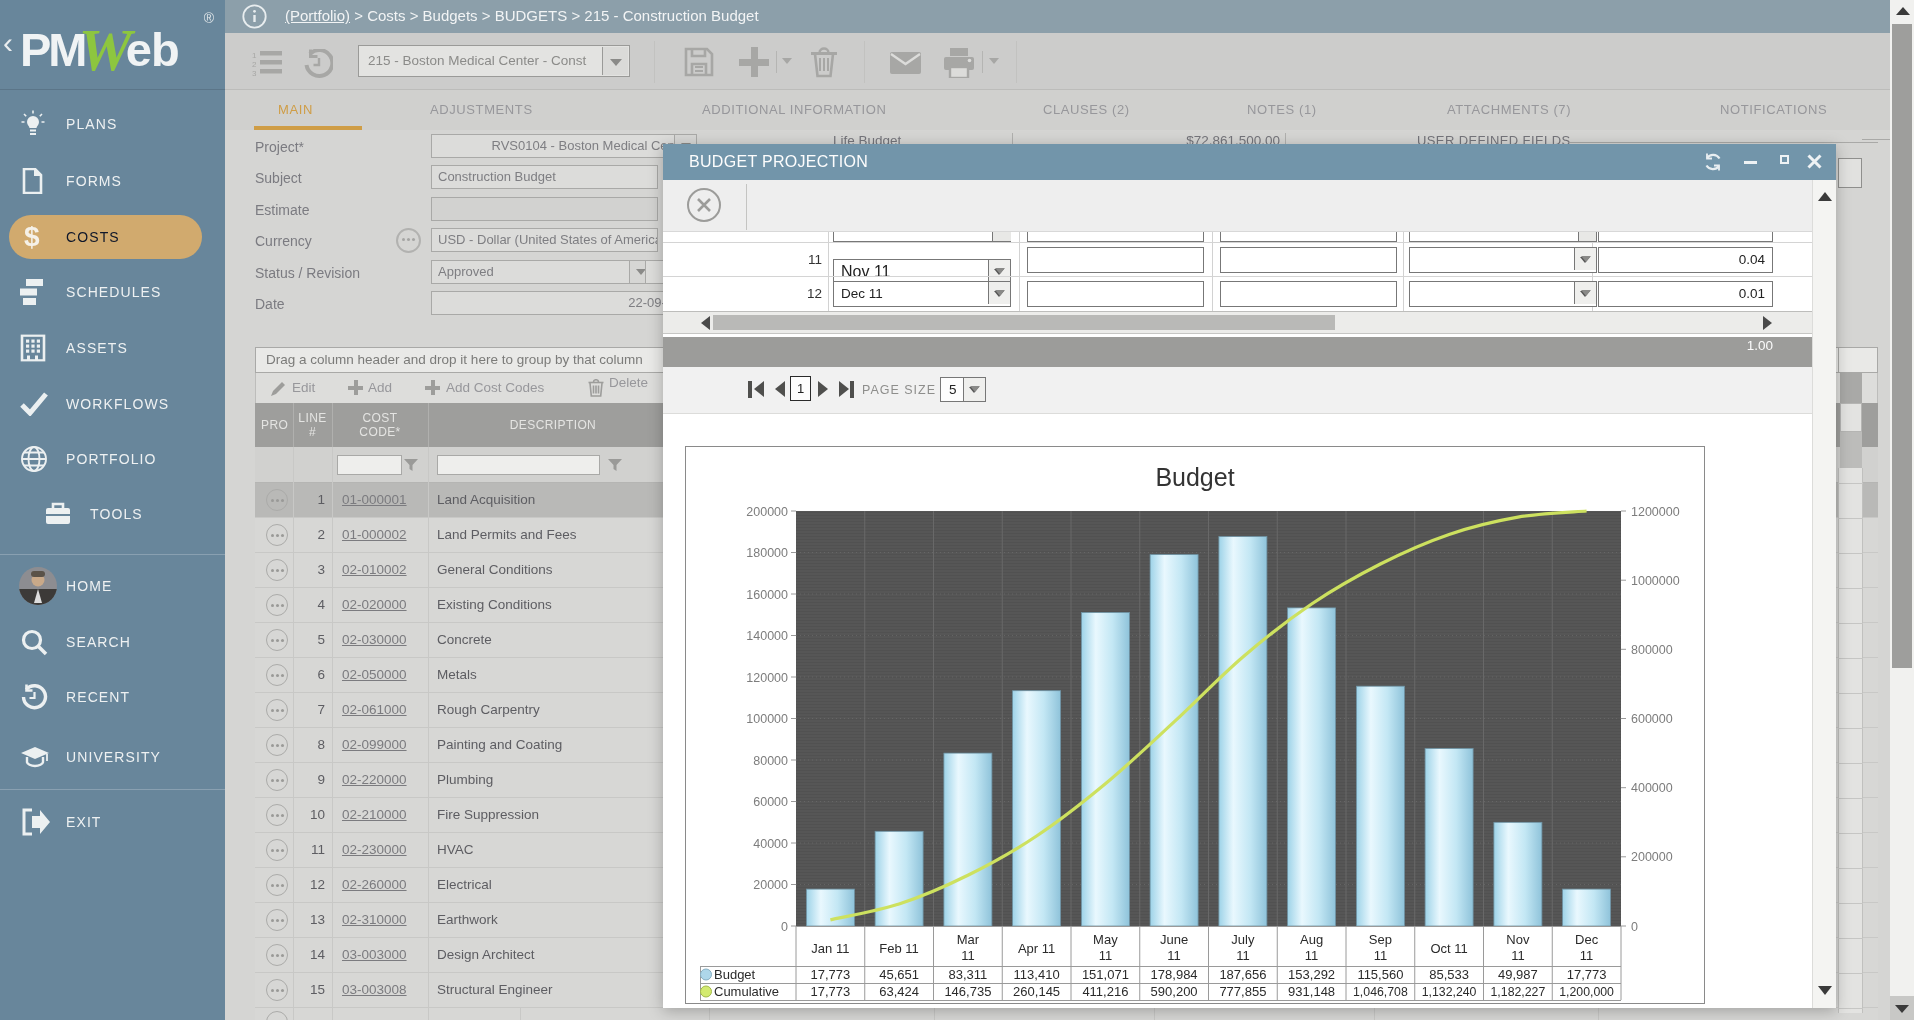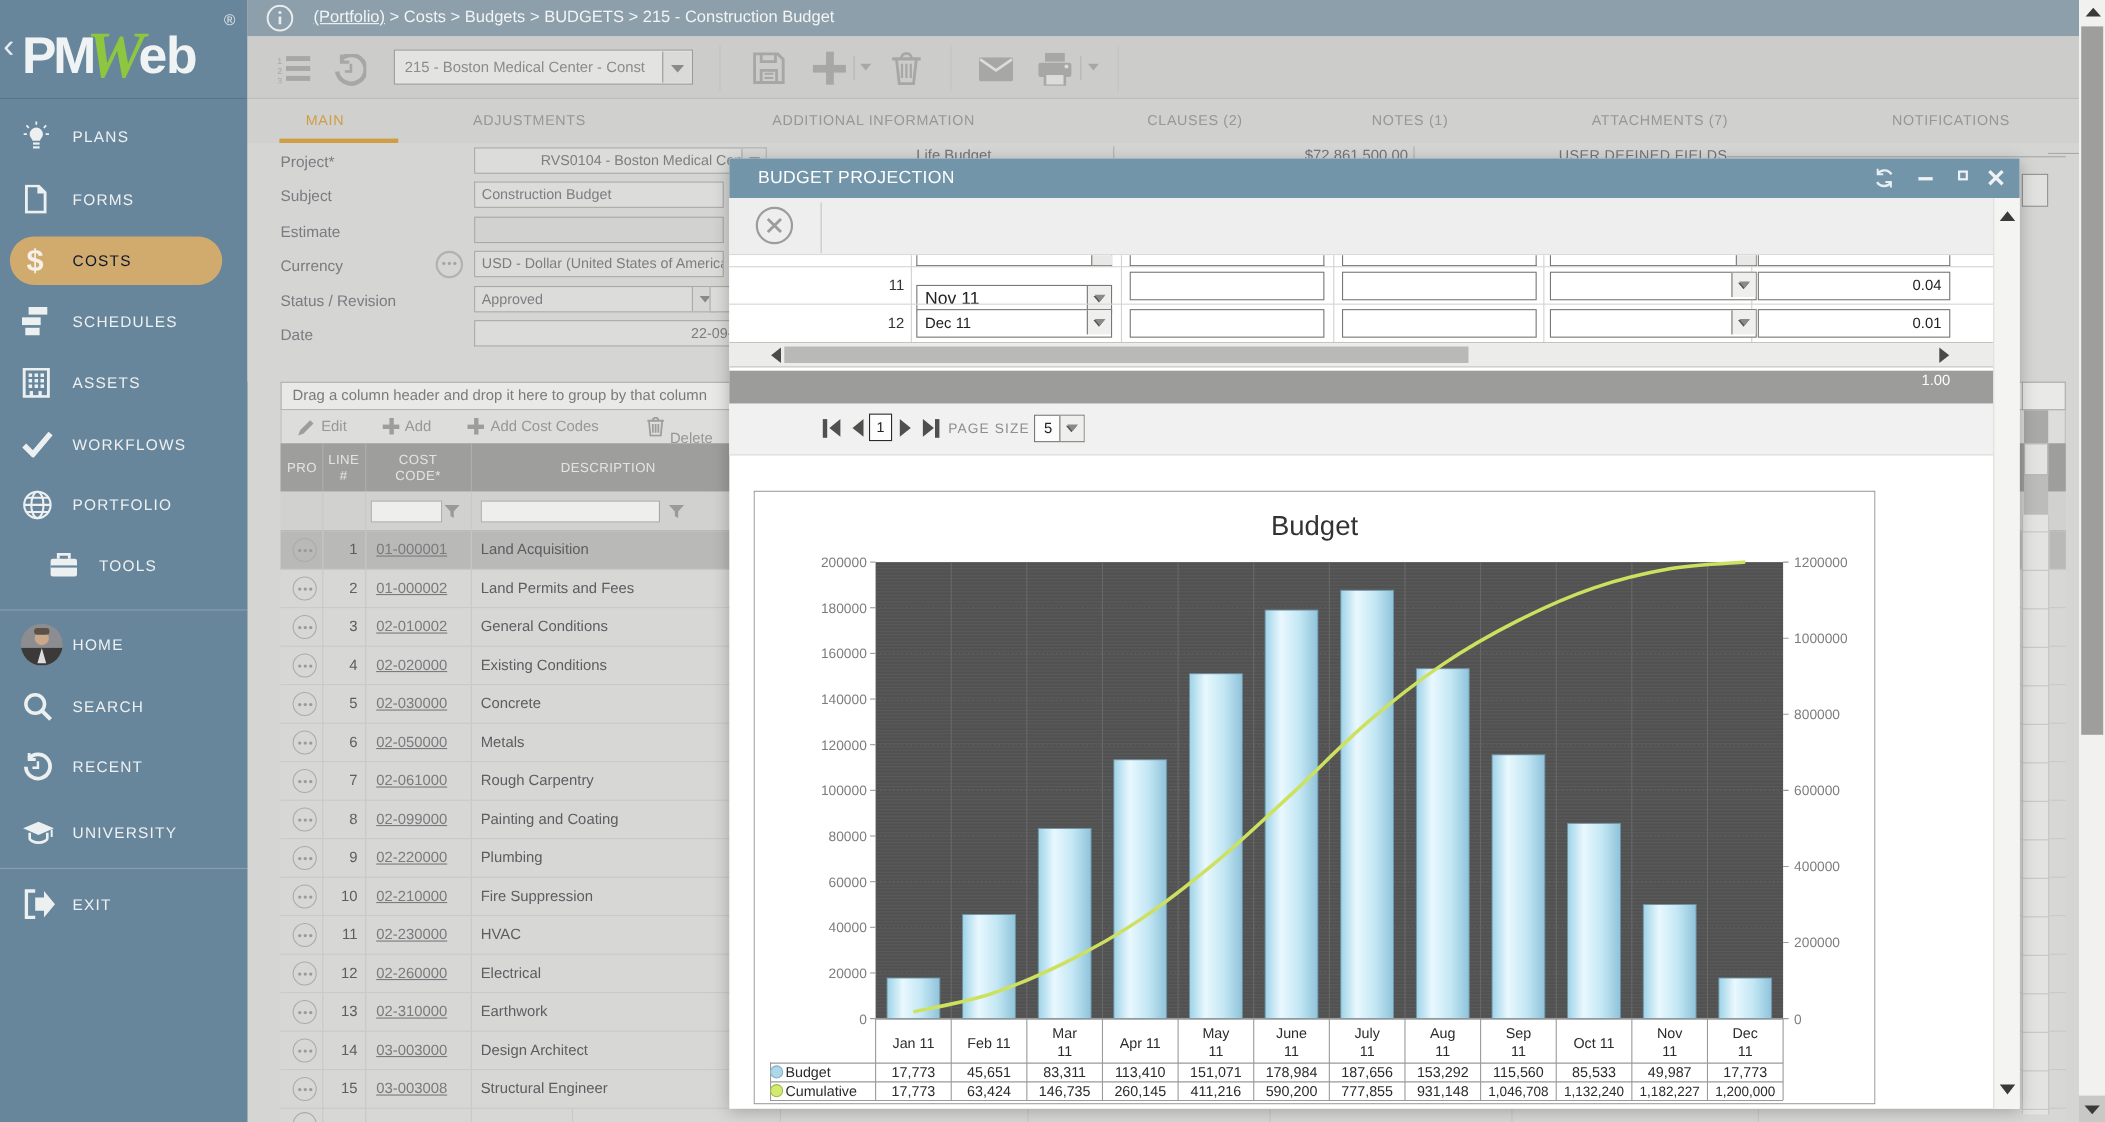--- a/index.html
+++ b/index.html
@@ -281,21 +281,21 @@
           <div class="abs" style="left:5.5px;top:0;width:4px;height:15px;background:#9d9d9b;"></div>
           <div class="abs" style="left:0;top:5.5px;width:15px;height:4px;background:#9d9d9b;"></div>
         </div>
         <span class="abs" style="left:190px;top:7px;">Add Cost Codes</span>
       <svg class="abs" style="left:332px;top:6px;" width="16" height="18" viewBox="0 0 16 18" fill="none" stroke="#9d9d9b" stroke-width="1.6">
           <path d="M2 4 l1.3 13 h9.4 L14 4"></path>
           <path d="M0.5 3.5 h15"></path>
           <path d="M5.5 3 c0-3 5-3 5 0"></path>
           <path d="M5.5 6.5 v8 M8 6.5 v8 M10.5 6.5 v8"></path>
         </svg>
-        <span class="abs" style="left:353px;top:18px;">Delete</span>
+        <span class="abs" style="left:353px;top:2px;">Delete</span>
     </div>
     <div class="abs" style="left:0;top:56px;width:1623px;height:44px;background:#9e9e9c;color:#e4e4e2;font-size:12px;letter-spacing:0.4px;">
       <div class="abs" style="left:6px;top:15px;">PRO</div>
       <div class="abs" style="left:38px;top:8px;width:39px;text-align:center;">LINE<br>#</div>
       <div class="abs" style="left:77px;top:8px;width:96px;text-align:center;">COST<br>CODE*</div>
       <div class="abs" style="left:173px;top:15px;width:250px;text-align:center;">DESCRIPTION</div>
       <div class="gline" style="left:38px;height:44px;background:#b0b0ae;"></div>
       <div class="gline" style="left:77px;height:44px;background:#b0b0ae;"></div>
       <div class="gline" style="left:173px;height:44px;background:#b0b0ae;"></div>
     </div>

